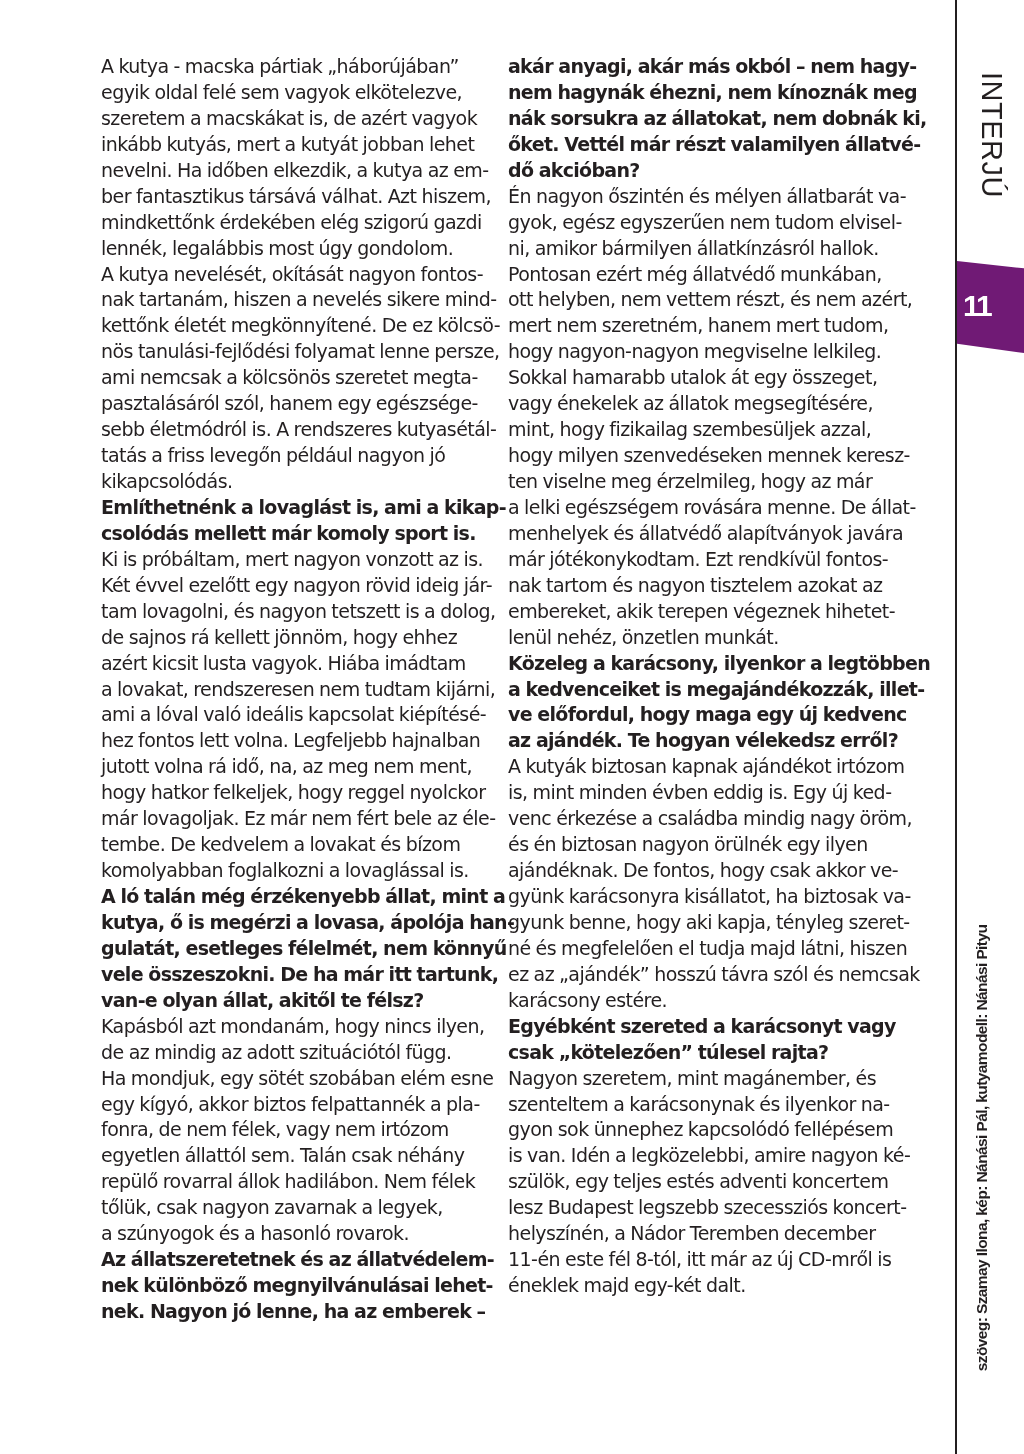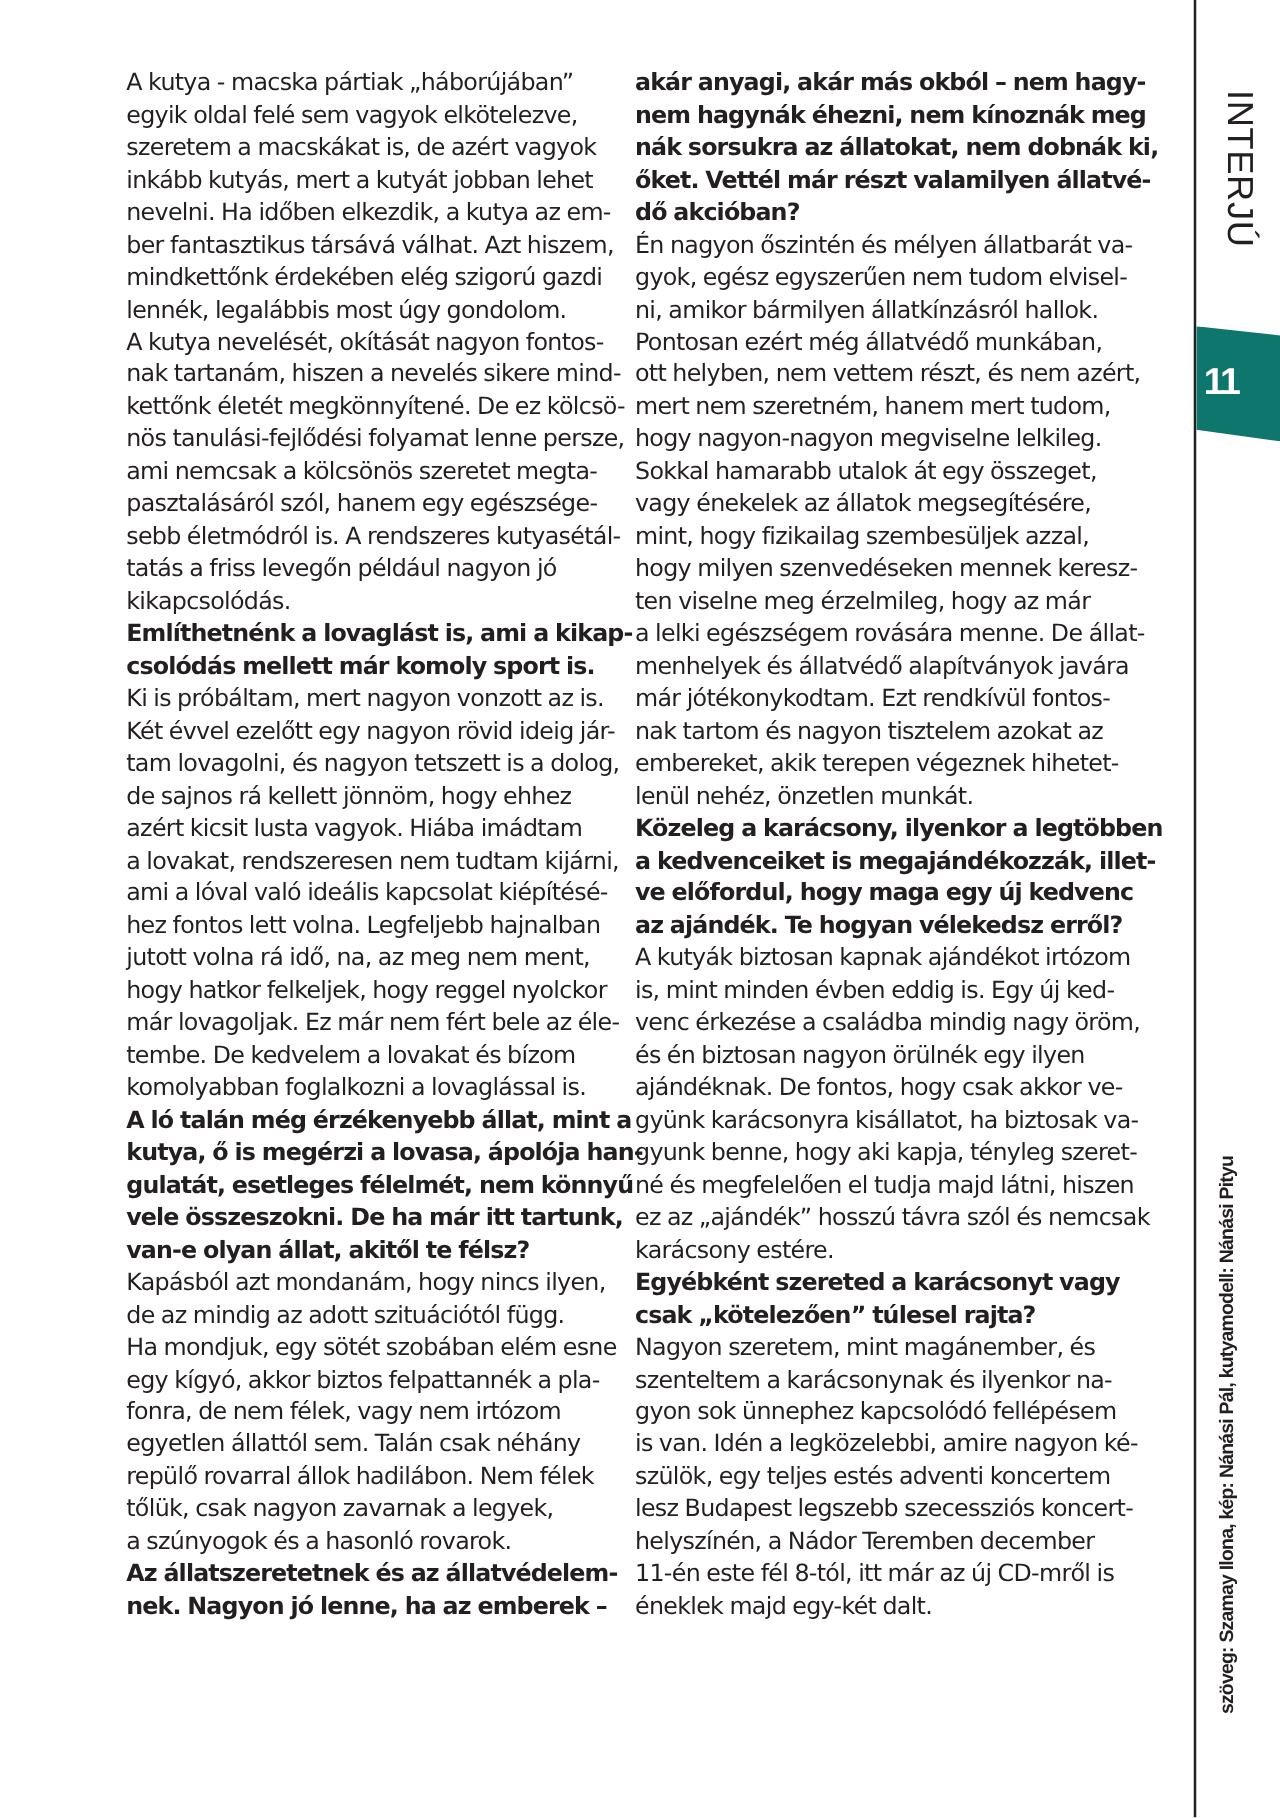--- a/index.html
+++ b/index.html
@@ -57,21 +57,21 @@
       letter-spacing: 0.5px;
       color: #231f20;
       white-space: nowrap;
     }
     .page-tab {
       position: absolute;
       left: 957px;
       top: 261px;
       width: 67px;
       height: 92px;
-      background: #0f766e;
+      background: #701a75;
       clip-path: polygon(0 0, 100% 8%, 100% 100%, 0 90%);
     }
     .page-tab span {
       position: absolute;
       left: 6px;
       top: 28px;
       font-family: "Liberation Sans", sans-serif;
       font-weight: bold;
       font-size: 30px;
       color: #ffffff;
@@ -141,20 +141,21 @@
     <span class="line">Kapásból azt mondanám, hogy nincs ilyen,</span>
     <span class="line">de az mindig az adott szituációtól függ.</span>
     <span class="line">Ha mondjuk, egy sötét szobában elém esne</span>
     <span class="line">egy kígyó, akkor biztos felpattannék a pla-</span>
     <span class="line">fonra, de nem félek, vagy nem irtózom</span>
     <span class="line">egyetlen állattól sem. Talán csak néhány</span>
     <span class="line">repülő rovarral állok hadilábon. Nem félek</span>
     <span class="line">tőlük, csak nagyon zavarnak a legyek,</span>
     <span class="line">a szúnyogok és a hasonló rovarok.</span>
     <span class="line q">Az állatszeretetnek és az állatvédelem-</span>
+    <span class="line q">nek különböző megnyilvánulásai lehet-</span>
     <span class="line q">nek. Nagyon jó lenne, ha az emberek –</span>
   </div>
 <div class="column col-right" id="col-right">
     <span class="line q">akár anyagi, akár más okból – nem hagy-</span>
     <span class="line q">nem hagynák éhezni, nem kínoznák meg</span>
     <span class="line q">nák sorsukra az állatokat, nem dobnák ki,</span>
     <span class="line q">őket. Vettél már részt valamilyen állatvé-</span>
     <span class="line q">dő akcióban?</span>
     <span class="line">Én nagyon őszintén és mélyen állatbarát va-</span>
     <span class="line">gyok, egész egyszerűen nem tudom elvisel-</span>

